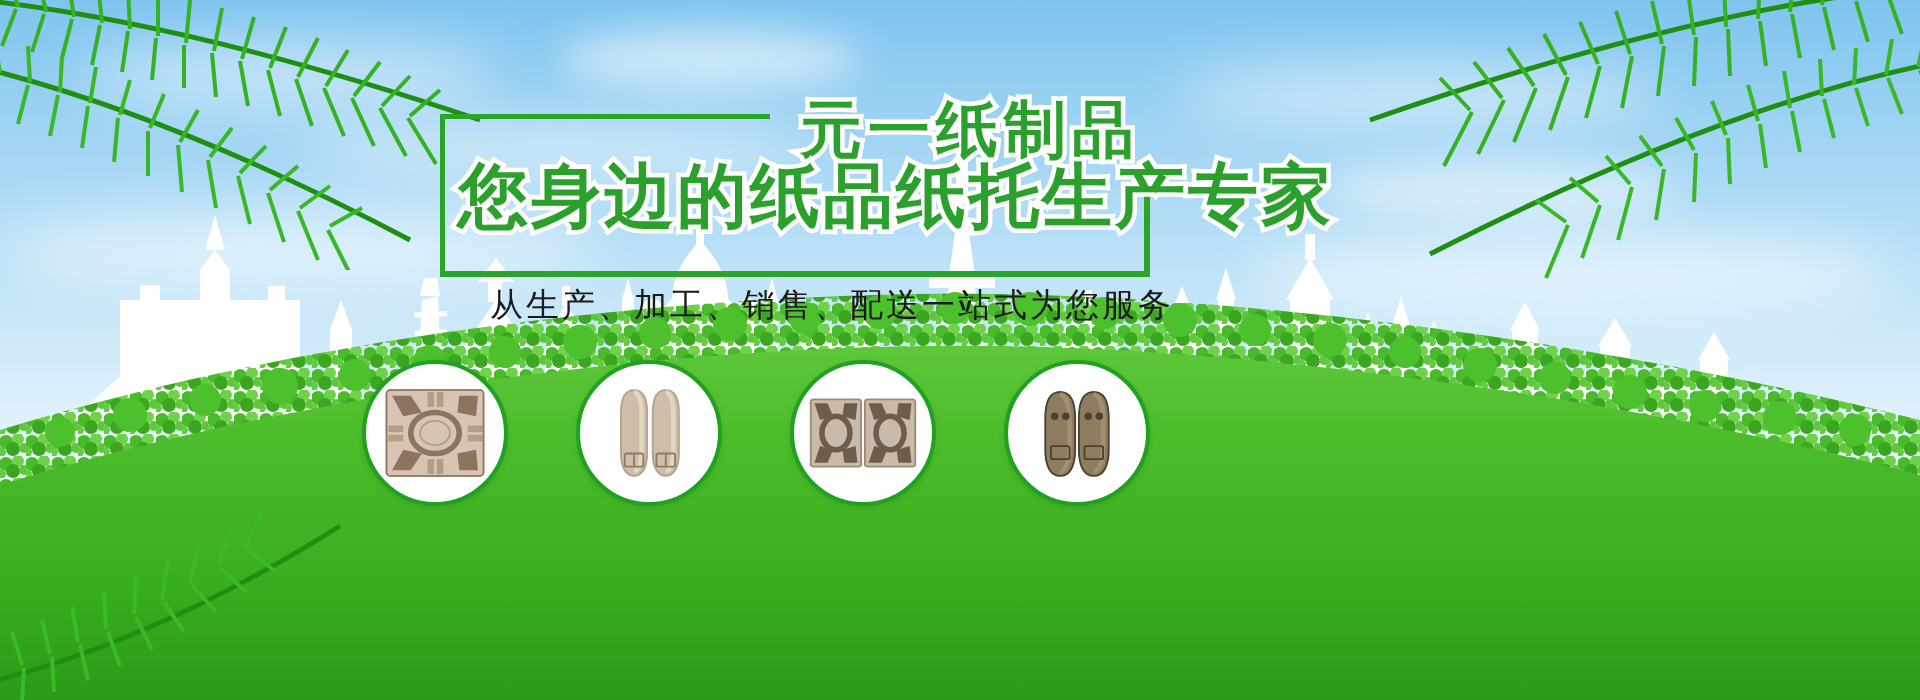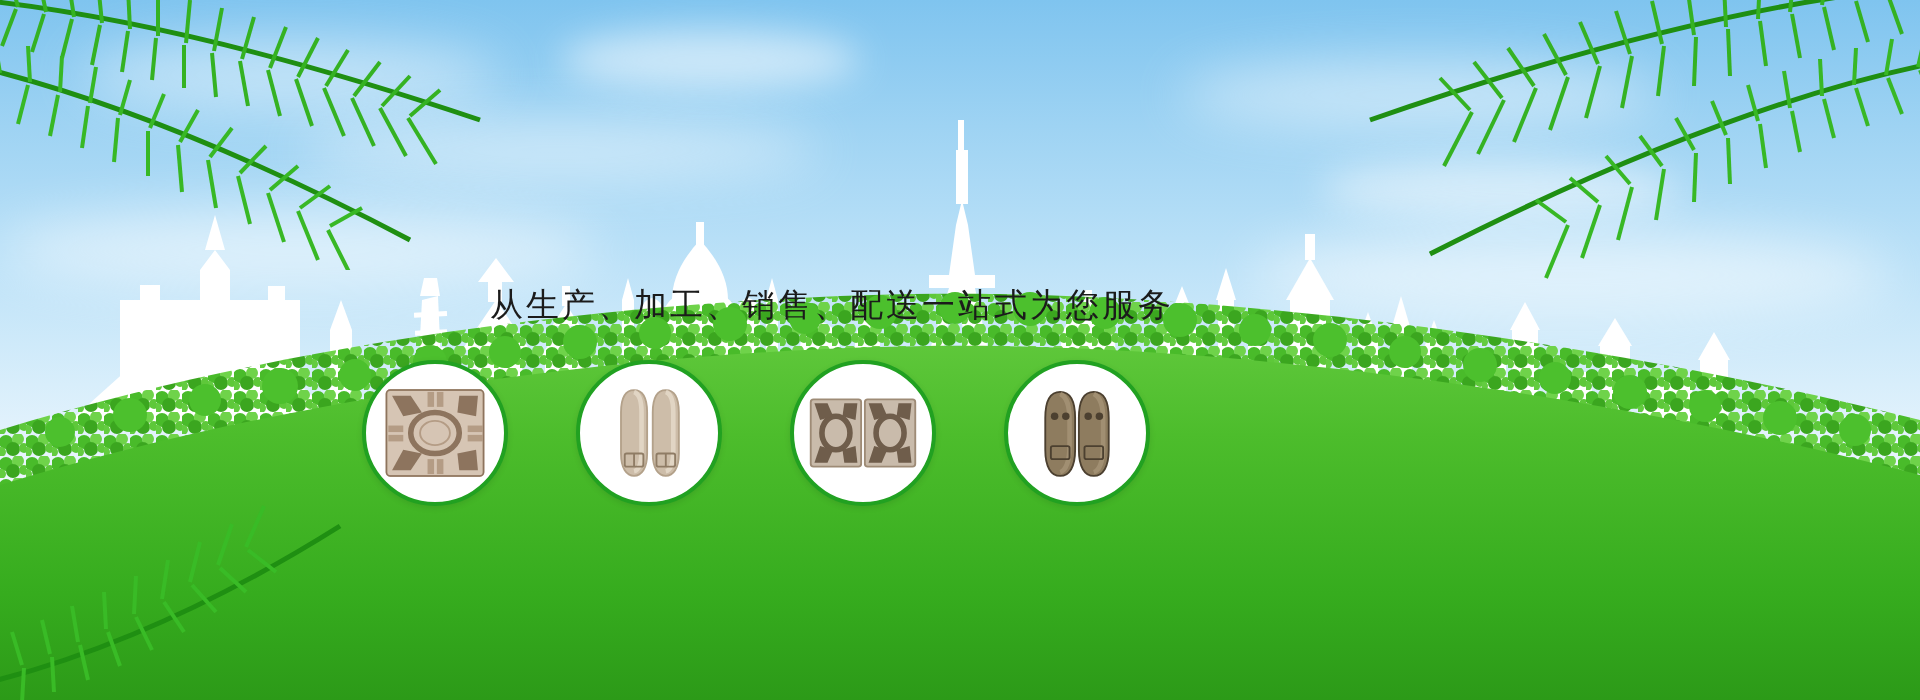--- a/index.html
+++ b/index.html
@@ -403,20 +403,28 @@
           <path d="M166,81 L164,118"></path>
         <path d="M194,96 L196,134"></path>
           <path d="M222,111 L228,150"></path>
           <path d="M250,128 L260,168"></path>
         <path d="M278,145 L292,186"></path>
           <path d="M306,163 L324,204"></path>
       </g>
     </g>
   </svg>
 
+  <div class="headline">
+    <div class="frame-line-top"></div>
+    <div class="frame-line-left"></div>
+    <div class="frame-line-bottom"></div>
+    <div class="frame-line-right"></div>
+    <div class="title1">元一纸制品</div>
+    <div class="title2">您身边的纸品纸托生产专家</div>
+  </div>
 
   <div class="subtitle">从生产、加工、销售、配送一站式为您服务</div>
 
   <div class="circles">
 
     <div class="pcircle swatch-a" style="left:362px; top:360px;">
       <svg class="prodimg" viewBox="0 0 120 104">
         <rect x="8" y="6" width="104" height="92" rx="4" fill="var(--p1)"></rect>
         <rect x="8" y="6" width="104" height="92" rx="4" fill="none" stroke="var(--p2)" stroke-width="2"></rect>
         <ellipse cx="60" cy="52" rx="26" ry="22" fill="none" stroke="var(--p3)" stroke-width="6"></ellipse>

